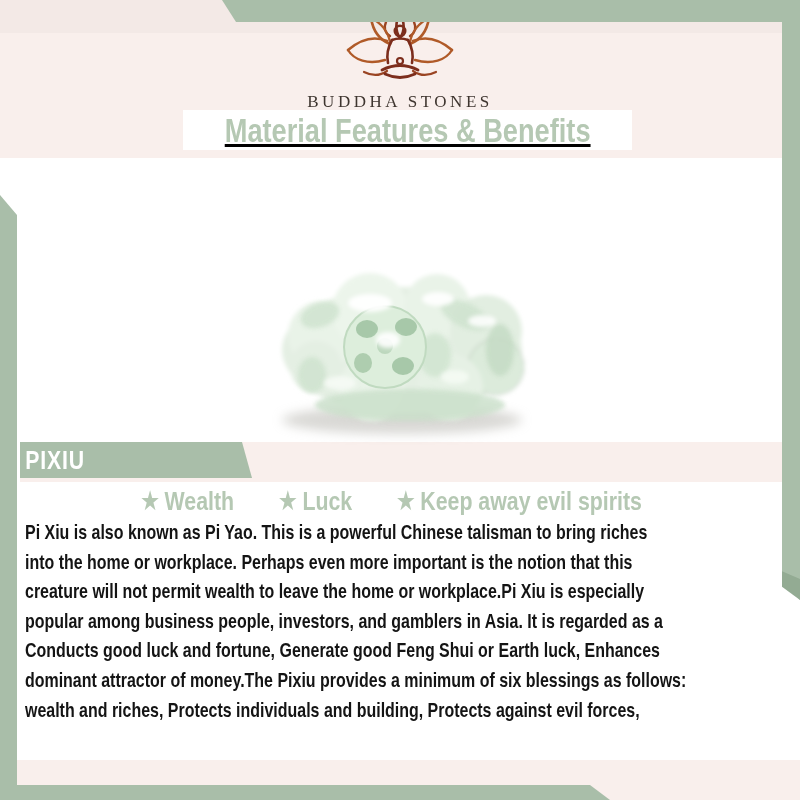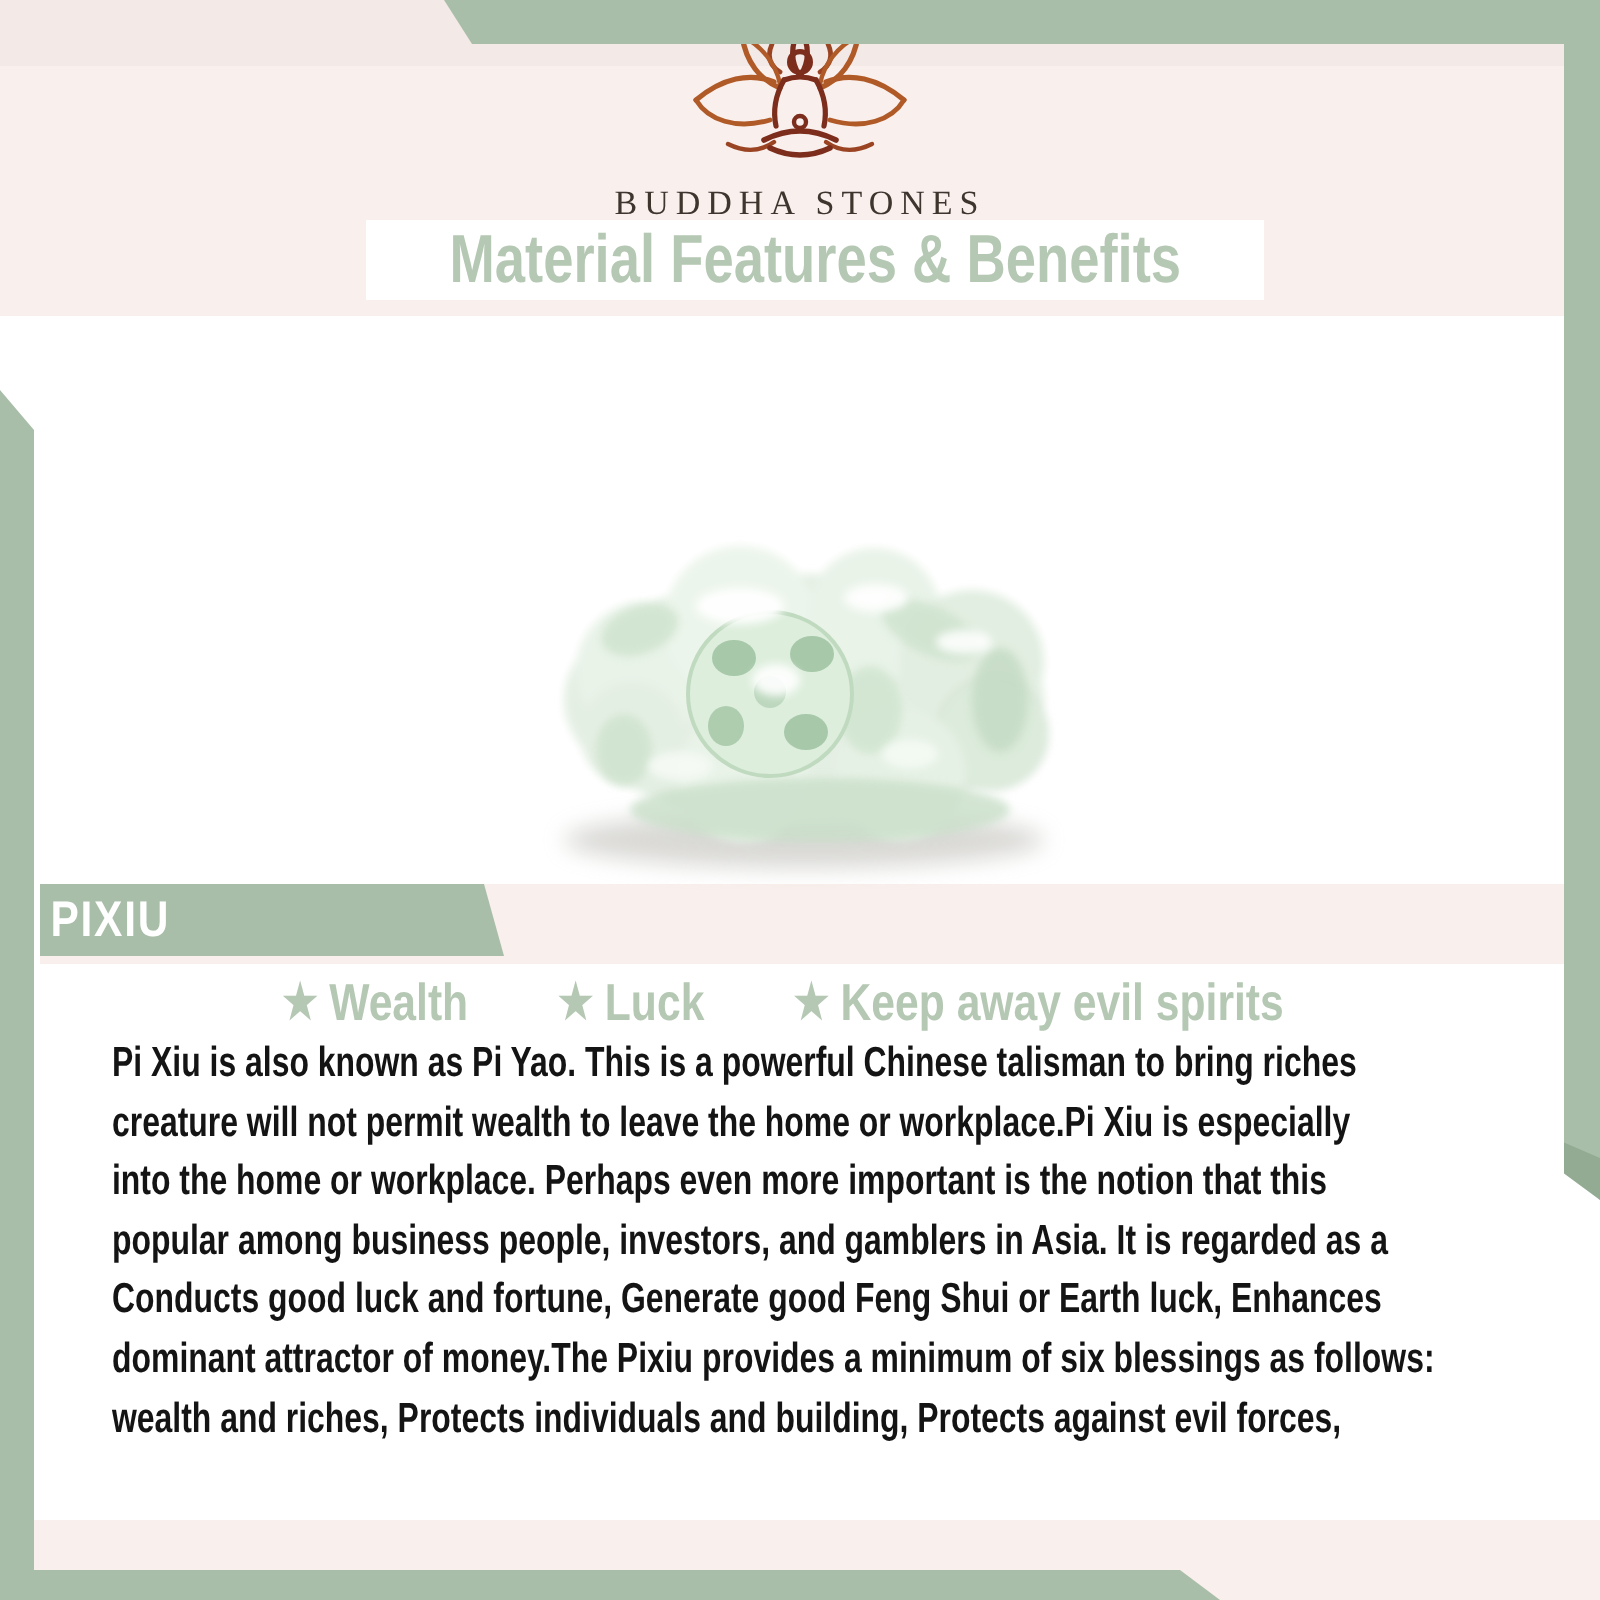--- a/index.html
+++ b/index.html
@@ -23,21 +23,21 @@
     clip-path:polygon(0 0,100% 20px,100% 100%,0 100%);z-index:6;}
   .band-bottom{left:0;top:785px;width:610px;height:15px;background:var(--sage);
     clip-path:polygon(0 0,calc(100% - 20px) 0,100% 100%,0 100%);z-index:6;}
 
   .logo{left:340px;top:10px;width:120px;height:80px;z-index:3;}
   .brand-name{left:0;top:92px;width:800px;text-align:center;z-index:3;
     font-family:"Liberation Serif",serif;font-size:17px;letter-spacing:3.5px;
     color:var(--brand-ink);}
 
   .title-strip{left:183px;top:110px;width:449px;height:40px;background:#fff;z-index:2;
-    display:flex;align-items:center;justify-content:center;}
+    display:flex;align-items:center;justify-content:center;text-decoration:underline;}
   .page-title{font-size:34px;font-weight:bold;color:var(--sage-text);white-space:nowrap;
     display:inline-block;transform:scaleX(0.8);transform-origin:center;}
 
   .card{left:0;top:158px;width:782px;height:284px;background:#fff;z-index:1;}
   .jade{left:250px;top:255px;width:310px;height:190px;z-index:2;}
 
   .ribbon-gap{left:17px;top:442px;width:3px;height:40px;background:#fff;z-index:5;}
   .pixiu-ribbon{left:20px;top:442px;width:232px;height:36px;background:var(--sage);z-index:5;
     clip-path:polygon(0 0,calc(100% - 10px) 0,100% 100%,0 100%);
     display:flex;align-items:center;justify-content:flex-start;}
@@ -48,21 +48,21 @@
 
   .benefits{left:0;top:485px;width:800px;height:32px;z-index:3;
     display:flex;align-items:center;justify-content:center;}
   .benefit-item{display:inline-flex;align-items:center;white-space:nowrap;
     font-size:26px;font-weight:bold;color:var(--sage-text);
     transform:scaleX(0.82);transform-origin:center;}
   .benefit-item .star{margin-right:7px;font-size:24px;}
   .gap-lg{margin-right:26px;} .gap-sm{margin-right:10px;}
 
   .description{left:25px;top:517px;width:770px;z-index:3;color:var(--ink);}
-  .description .line{white-space:nowrap;line-height:29.6px;font-size:21px;font-weight:700;margin-left:31px;}
+  .description .line{white-space:nowrap;line-height:29.6px;font-size:21px;font-weight:700;}
   .description .line span{display:inline-block;transform:scaleX(0.76);transform-origin:0 50%;}
 </style>
 </head>
 <body>
 
 <div class="page">
 
   <div class="abs top-strip"></div>
   <div class="abs band-top"></div>
   <div class="abs stripe-right"></div>
@@ -174,21 +174,21 @@
       <span>Luck</span>
     </span>
     <span class="benefit-item">
       <span class="star">★</span>
       <span>Keep away evil spirits</span>
     </span>
   </div>
 
   <div class="abs description">
     <div class="line"><span>Pi Xiu is also known as Pi Yao. This is a powerful Chinese talisman to bring riches</span></div>
+    <div class="line"><span>into the home or workplace. Perhaps even more important is the notion that this</span></div>
     <div class="line"><span>creature will not permit wealth to leave the home or workplace.Pi Xiu is especially</span></div>
-    <div class="line"><span>into the home or workplace. Perhaps even more important is the notion that this</span></div>
     <div class="line"><span>popular among business people, investors, and gamblers in Asia. It is regarded as a</span></div>
     <div class="line"><span>Conducts good luck and fortune, Generate good Feng Shui or Earth luck, Enhances</span></div>
     <div class="line"><span>dominant attractor of money.The Pixiu provides a minimum of six blessings as follows:</span></div>
     <div class="line"><span>wealth and riches, Protects individuals and building, Protects against evil forces,</span></div>
   </div>
 
 </div>
 
 </body></html>

